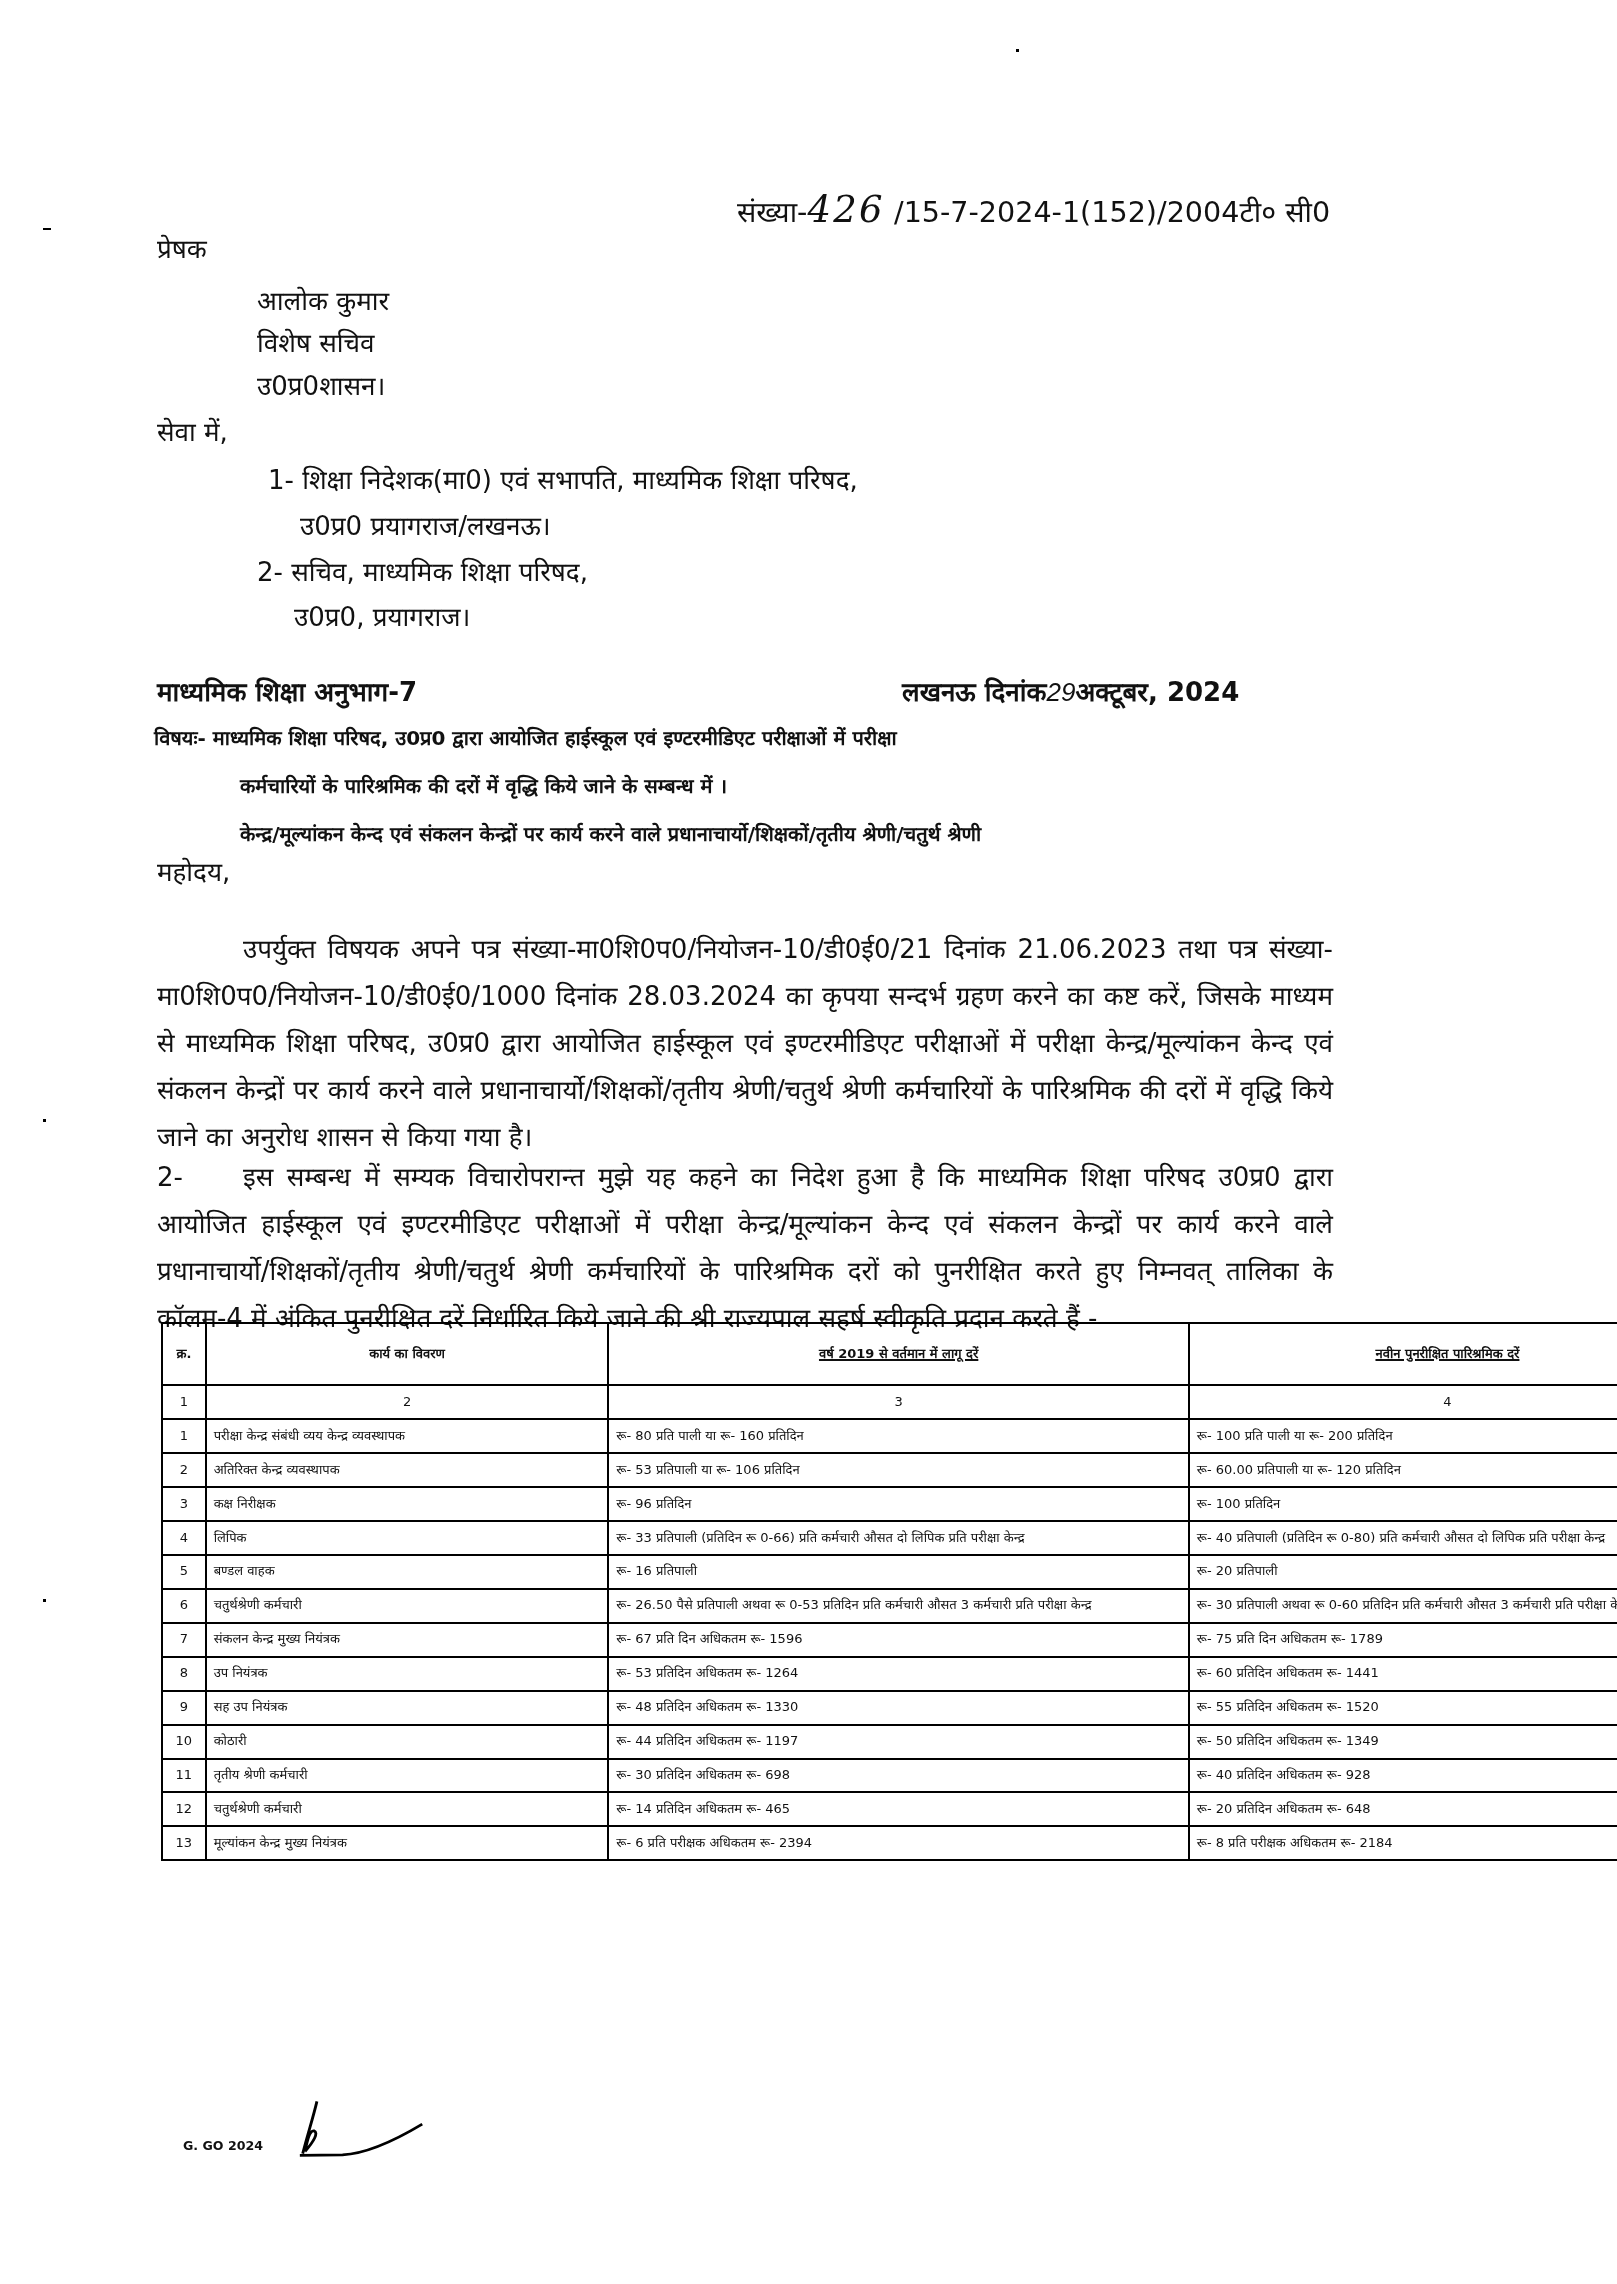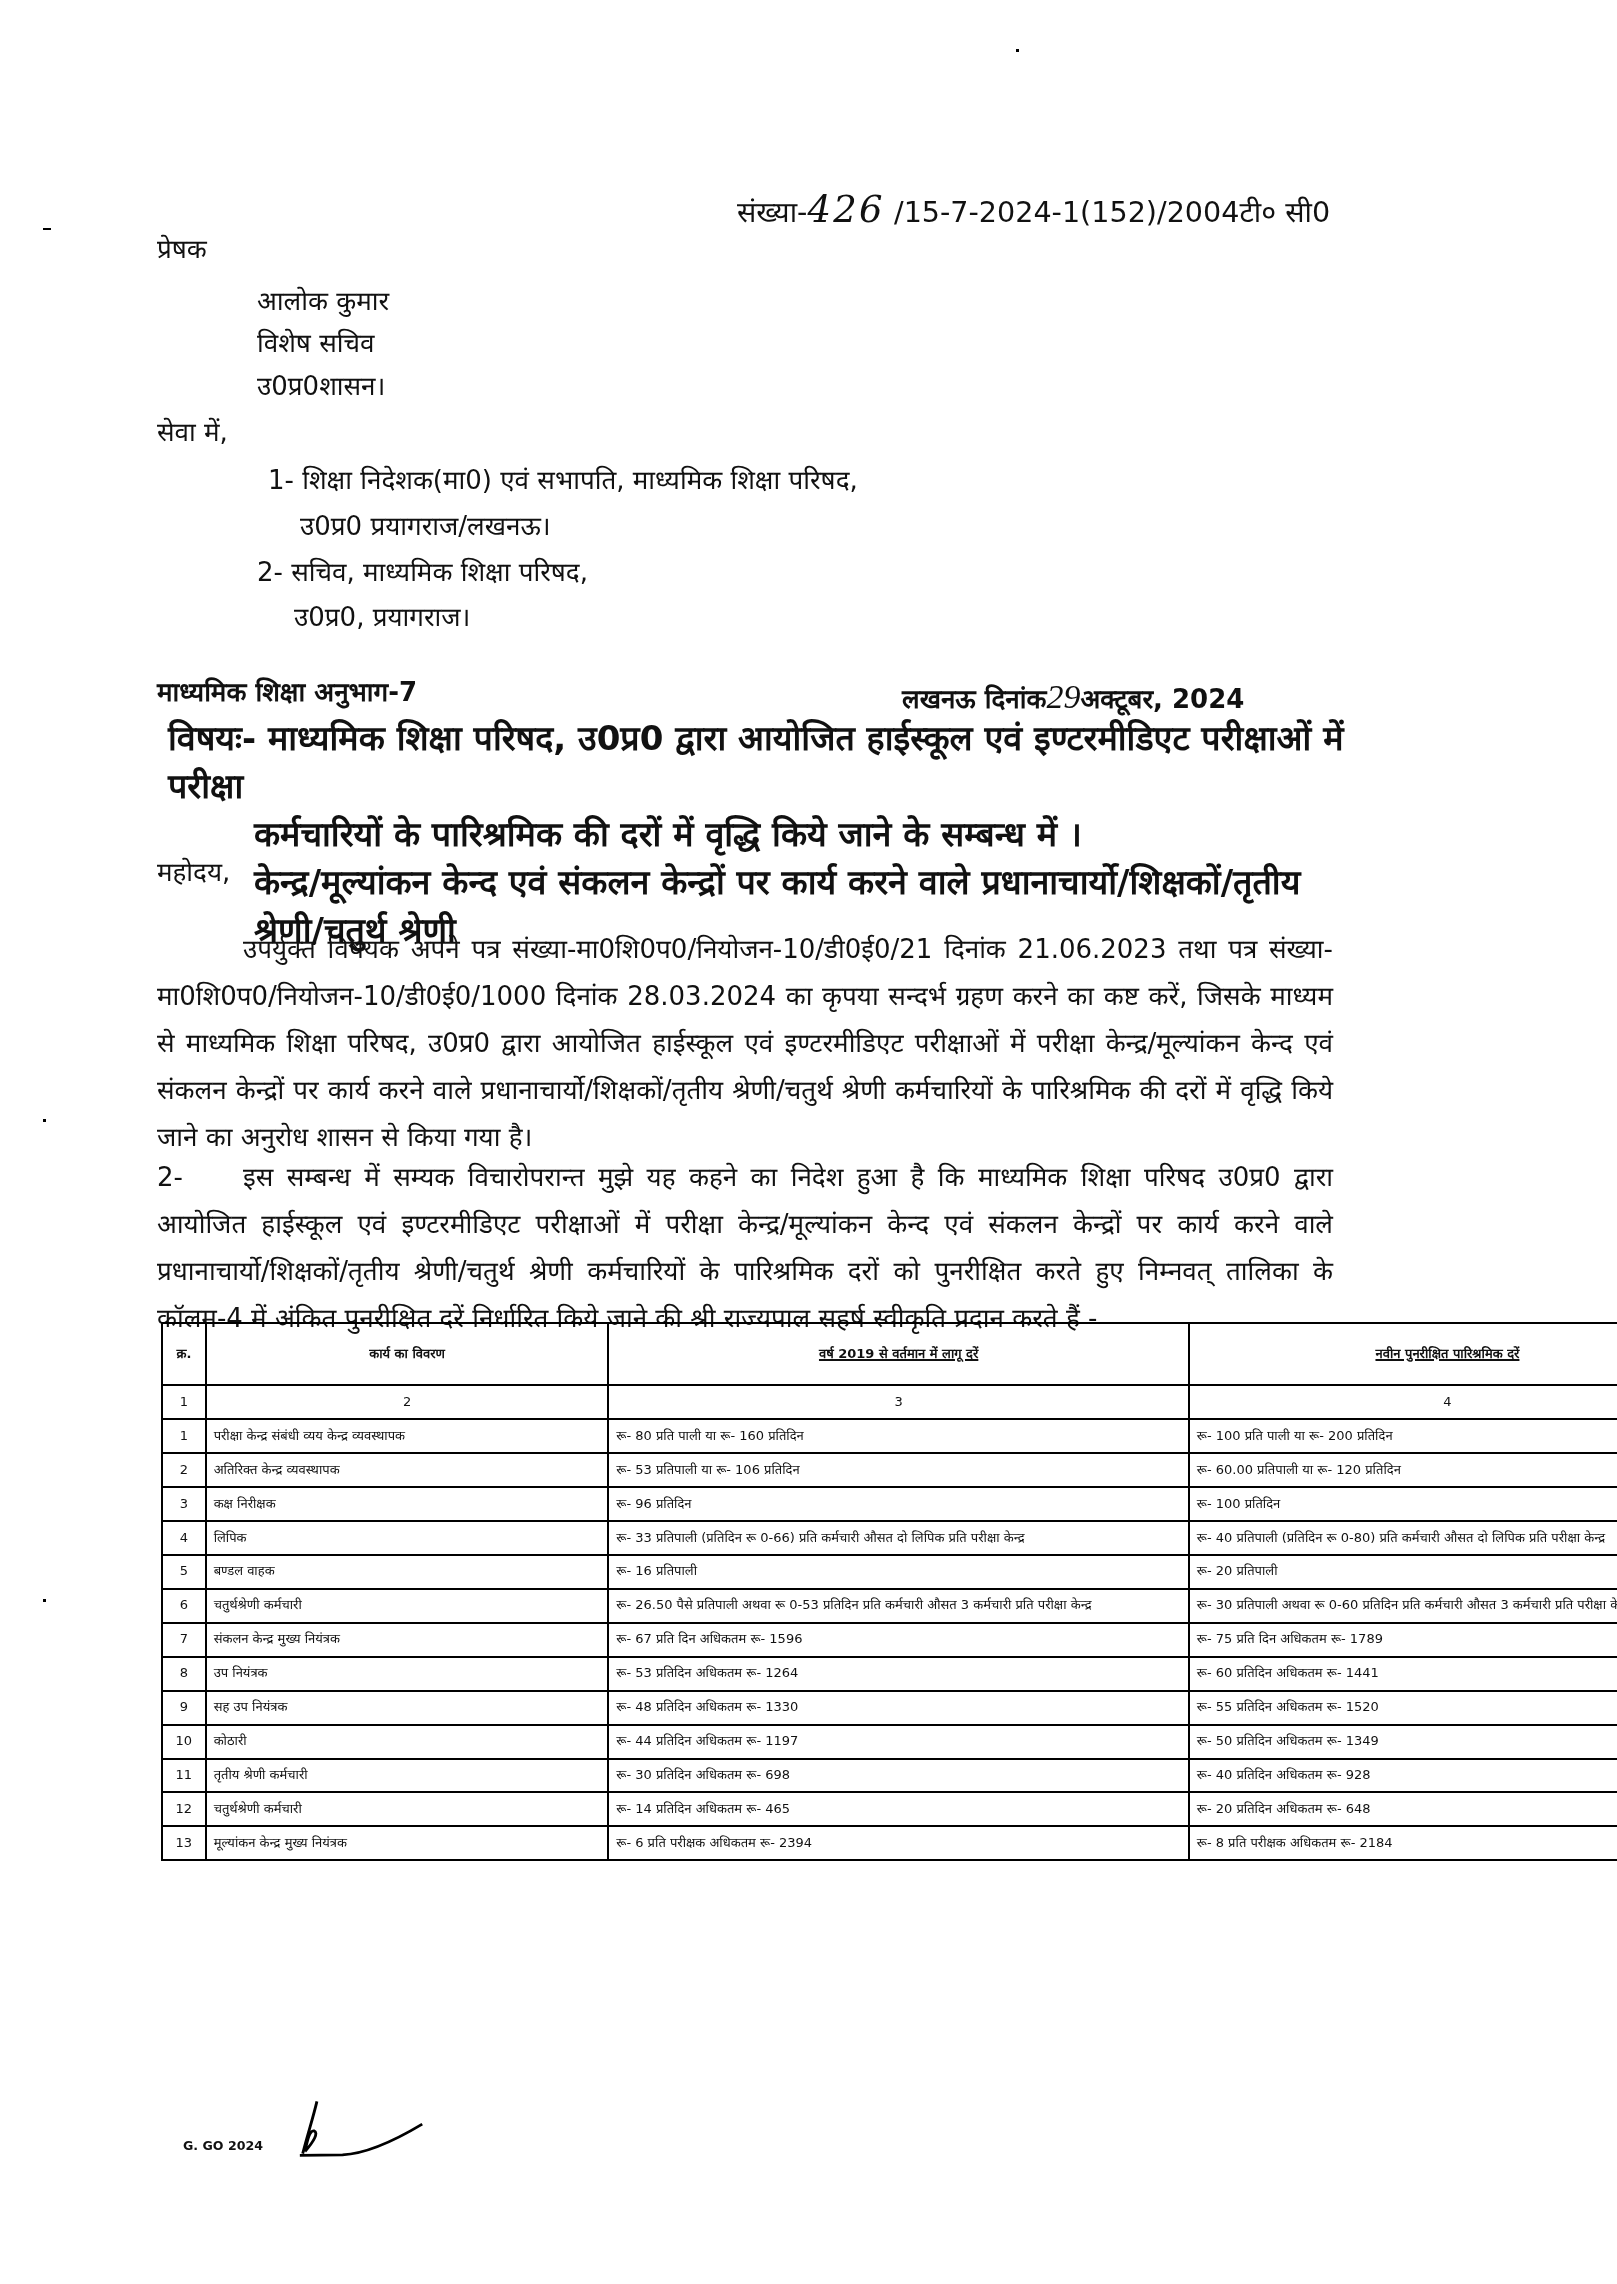--- a/index.html
+++ b/index.html
@@ -4,21 +4,21 @@
 <style>
   html, body { margin: 0; padding: 0; background: #ffffff; }
   body { width: 1618px; height: 2284px; position: relative; overflow: hidden;
          font-family: "DejaVu Sans", "Liberation Sans", sans-serif; color: #111; }
   .abs { position: absolute; }
   .ref { left: 737px; top: 188px; font-size: 28.6px; text-decoration-thickness: 2.3px; }
   .ref .hand { font-family: "DejaVu Serif", serif; font-style: italic; font-size: 37px; letter-spacing: 2.3px; }
   .line { font-size: 26px; line-height: 1.2; white-space: nowrap; }
   .bold { font-weight: bold; }
   .para { font-size: 26px; line-height: 47px; text-align: justify; margin-top: 32px; }
-  .subject { left: 168px; top: 714px; width: 1176px; font-size: 34px; font-weight: bold; line-height: 48px; }
+  .subject { left: 154px; top: 714px; width: 1176px; font-size: 20px; font-weight: bold; line-height: 48px; }
   .subject .indent { padding-left: 86px; display: block; }
   table.rates { position: absolute; left: 161px; top: 1322px; width: 1546px; border-collapse: collapse; font-size: 13px; border-radius: 12px; }
   table.rates th, table.rates td { border: 2.3px solid #000; vertical-align: top; padding: 4.6px 6.9px; line-height: 1.75; }
   table.rates th { font-weight: bold; text-align: center; height: 51px; vertical-align: middle; }
   table.rates th u { text-decoration-thickness: 1.7px; }
   table.rates td.num { text-align: center; width: 28.6px; padding: 4.6px 2.3px; }
   table.rates td.cnum { text-align: center; }
   .col2 { width: 308px; }
   .col3 { width: 451px; }
   .col4 { width: 400px; }
@@ -39,21 +39,21 @@
 <div class="abs line" style="left:257px; top:371px;">उ0प्र0शासन।</div>
 
 <div class="abs line" style="left:157px; top:417px;">सेवा में,</div>
 <div class="abs line" style="left:268px; top:465px;">1- शिक्षा निदेशक(मा0) एवं सभापति, माध्यमिक शिक्षा परिषद,</div>
 <div class="abs line" style="left:300px; top:511px;">उ0प्र0 प्रयागराज/लखनऊ।</div>
 <div class="abs line" style="left:257px; top:557px;">2-  सचिव, माध्यमिक शिक्षा परिषद,</div>
 <div class="abs line" style="left:294px; top:602px;">उ0प्र0, प्रयागराज।</div>
 
 <div class="abs line bold" style="left:157px; top:677px;">माध्यमिक शिक्षा अनुभाग-7</div>
 <div class="abs line bold" style="left:902px; top:677px;">
-  <span>लखनऊ  दिनांक</span><span style="font-family:Liberation Serif, serif; font-style:italic; font-weight:normal; font-size:34px;">29</span><span>अक्टूबर, 2024</span>
+  <span>लखनऊ  दिनांक</span><span style="font-family:Liberation Sans, sans-serif; font-style:italic; font-weight:normal; font-size:26px;">29</span><span>अक्टूबर, 2024</span>
 </div>
 
 <div class="abs subject">
   <span>विषयः-</span>
   <span>माध्यमिक शिक्षा परिषद, उ0प्र0 द्वारा आयोजित हाईस्कूल एवं इण्टरमीडिएट परीक्षाओं में परीक्षा</span>
   <span class="indent">कर्मचारियों के पारिश्रमिक की दरों में वृद्धि किये जाने के सम्बन्ध में ।</span>
   <span class="indent">केन्द्र/मूल्यांकन केन्द एवं संकलन केन्द्रों पर कार्य करने वाले प्रधानाचार्यो/शिक्षकों/तृतीय श्रेणी/चतुर्थ श्रेणी</span>
 </div>
 
 <div class="abs line" style="left:157px; top:857px;">महोदय,</div>

